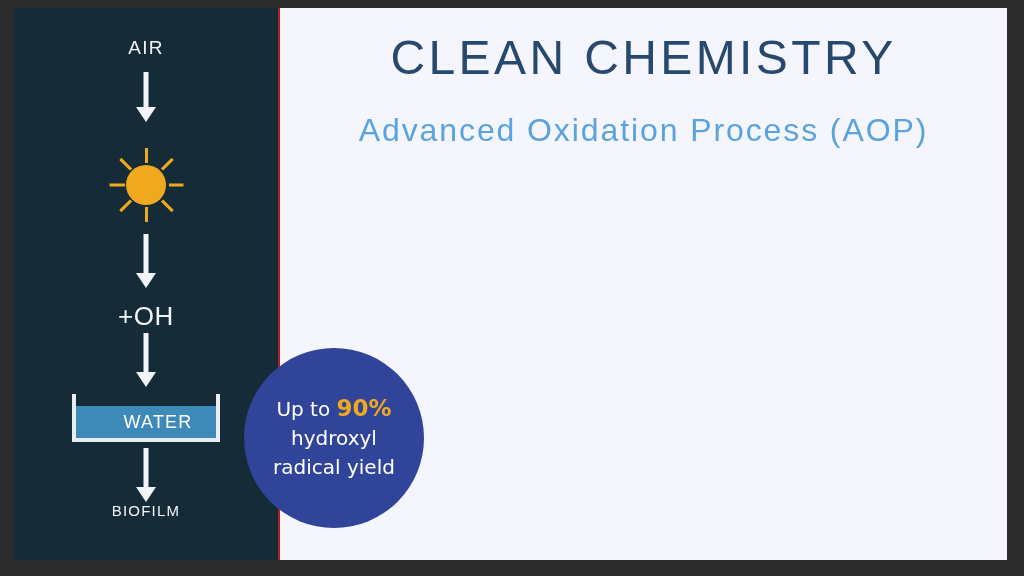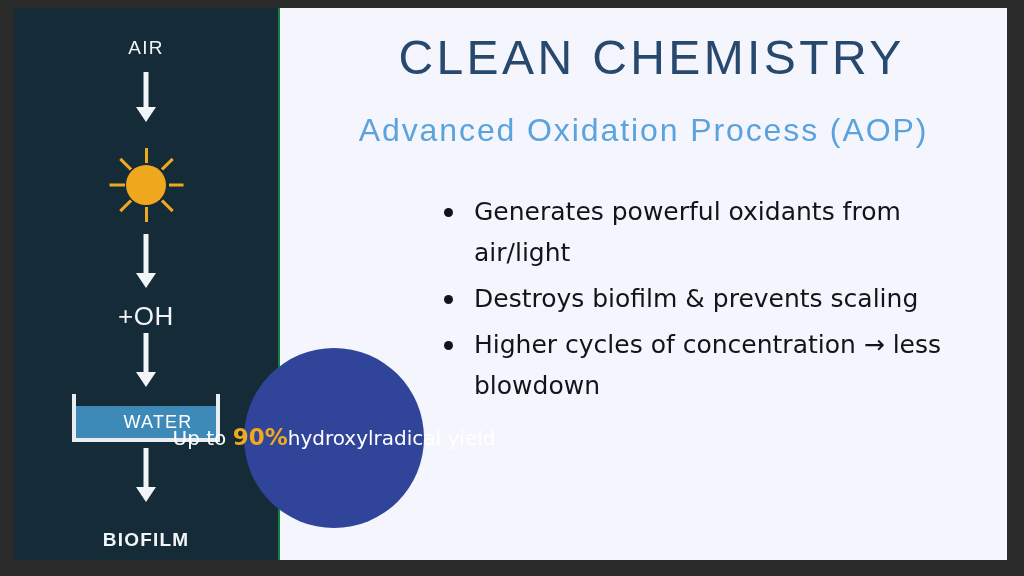--- a/index.html
+++ b/index.html
@@ -32,36 +32,36 @@
     overflow: hidden;
   }
 
   
   .diagram-panel {
     position: absolute;
     left: 0; top: 0;
     width: 264px;
     height: 552px;
     background: #152b38;
-    border-right: 2px solid #15803d;
+    border-right: 2px solid #b91c1c;
   }
 
   .diag-label {
     position: absolute;
     width: 100%;
     text-align: center;
     color: #f2f5f8;
     font-family: "Liberation Sans", sans-serif;
     letter-spacing: 1.2px;
     font-size: 19px;
     line-height: 22px;
   }
   .lbl-air    { top: 29px; }
   .lbl-oh     { top: 297px; font-size: 26px; letter-spacing: 0.6px; }
-  .lbl-biofilm{ top: 521px; font-size: 19px; font-weight: bold; }
+  .lbl-biofilm{ top: 492px; font-size: 15px; }
 
   
   .arrow {
     position: absolute;
     left: 50%;
     transform: translateX(-50%);
     width: 22px;
   }
   .arrow .shaft {
     position: absolute;
@@ -182,21 +182,20 @@
     position: absolute;
     top: 22px;
     width: 100%;
     text-align: center;
     color: #28496e;
     font-family: "Liberation Sans", sans-serif;
     font-weight: 400;
     font-size: 48px;
     letter-spacing: 3.4px;
     line-height: 56px;
-    margin-left: 8px;
   }
   .slide-subtitle {
     position: absolute;
     top: 107px;
     width: 100%;
     text-align: center;
     color: #5ba3dd;
     font-family: "Liberation Sans", sans-serif;
     font-size: 32px;
     letter-spacing: 1.9px;
@@ -234,21 +233,21 @@
   
   .stat-badge {
     position: absolute;
     left: 230px;
     top: 340px;
     width: 180px;
     height: 180px;
     border-radius: 50%;
     background: #30459a;
     display: flex;
-    flex-direction: row;
+    flex-direction: column;
     align-items: center;
     justify-content: center;
     text-align: center;
     z-index: 5;
   }
   .stat-line {
     color: #ffffff;
     font-family: "DejaVu Sans", sans-serif;
     font-size: 20px;
     line-height: 29px;
@@ -309,34 +308,20 @@
         <div class="head"></div>
       </div>
 
       <div class="diag-label lbl-biofilm">BIOFILM</div>
     </div>
 
     <div class="content-panel">
       <div class="slide-title">CLEAN CHEMISTRY</div>
       <div class="slide-subtitle">Advanced Oxidation Process (AOP)</div>
 
-      <ul class="bullet-list">
-        <li class="bullet-item">
-          <span class="bullet-dot"></span>
-          <span>Generates powerful oxidants from air/light</span>
-        </li>
-        <li class="bullet-item">
-          <span class="bullet-dot"></span>
-          <span>Destroys biofilm &amp; prevents scaling</span>
-        </li>
-        <li class="bullet-item">
-          <span class="bullet-dot"></span>
-          <span>Higher cycles of concentration → less blowdown</span>
-        </li>
-      </ul>
     </div>
 
     <div class="stat-badge">
       <div class="stat-line">
         <span>Up to</span>
         <span class="stat-value">90%</span>
       </div>
       <div class="stat-line">hydroxyl</div>
       <div class="stat-line">radical yield</div>
     </div>

